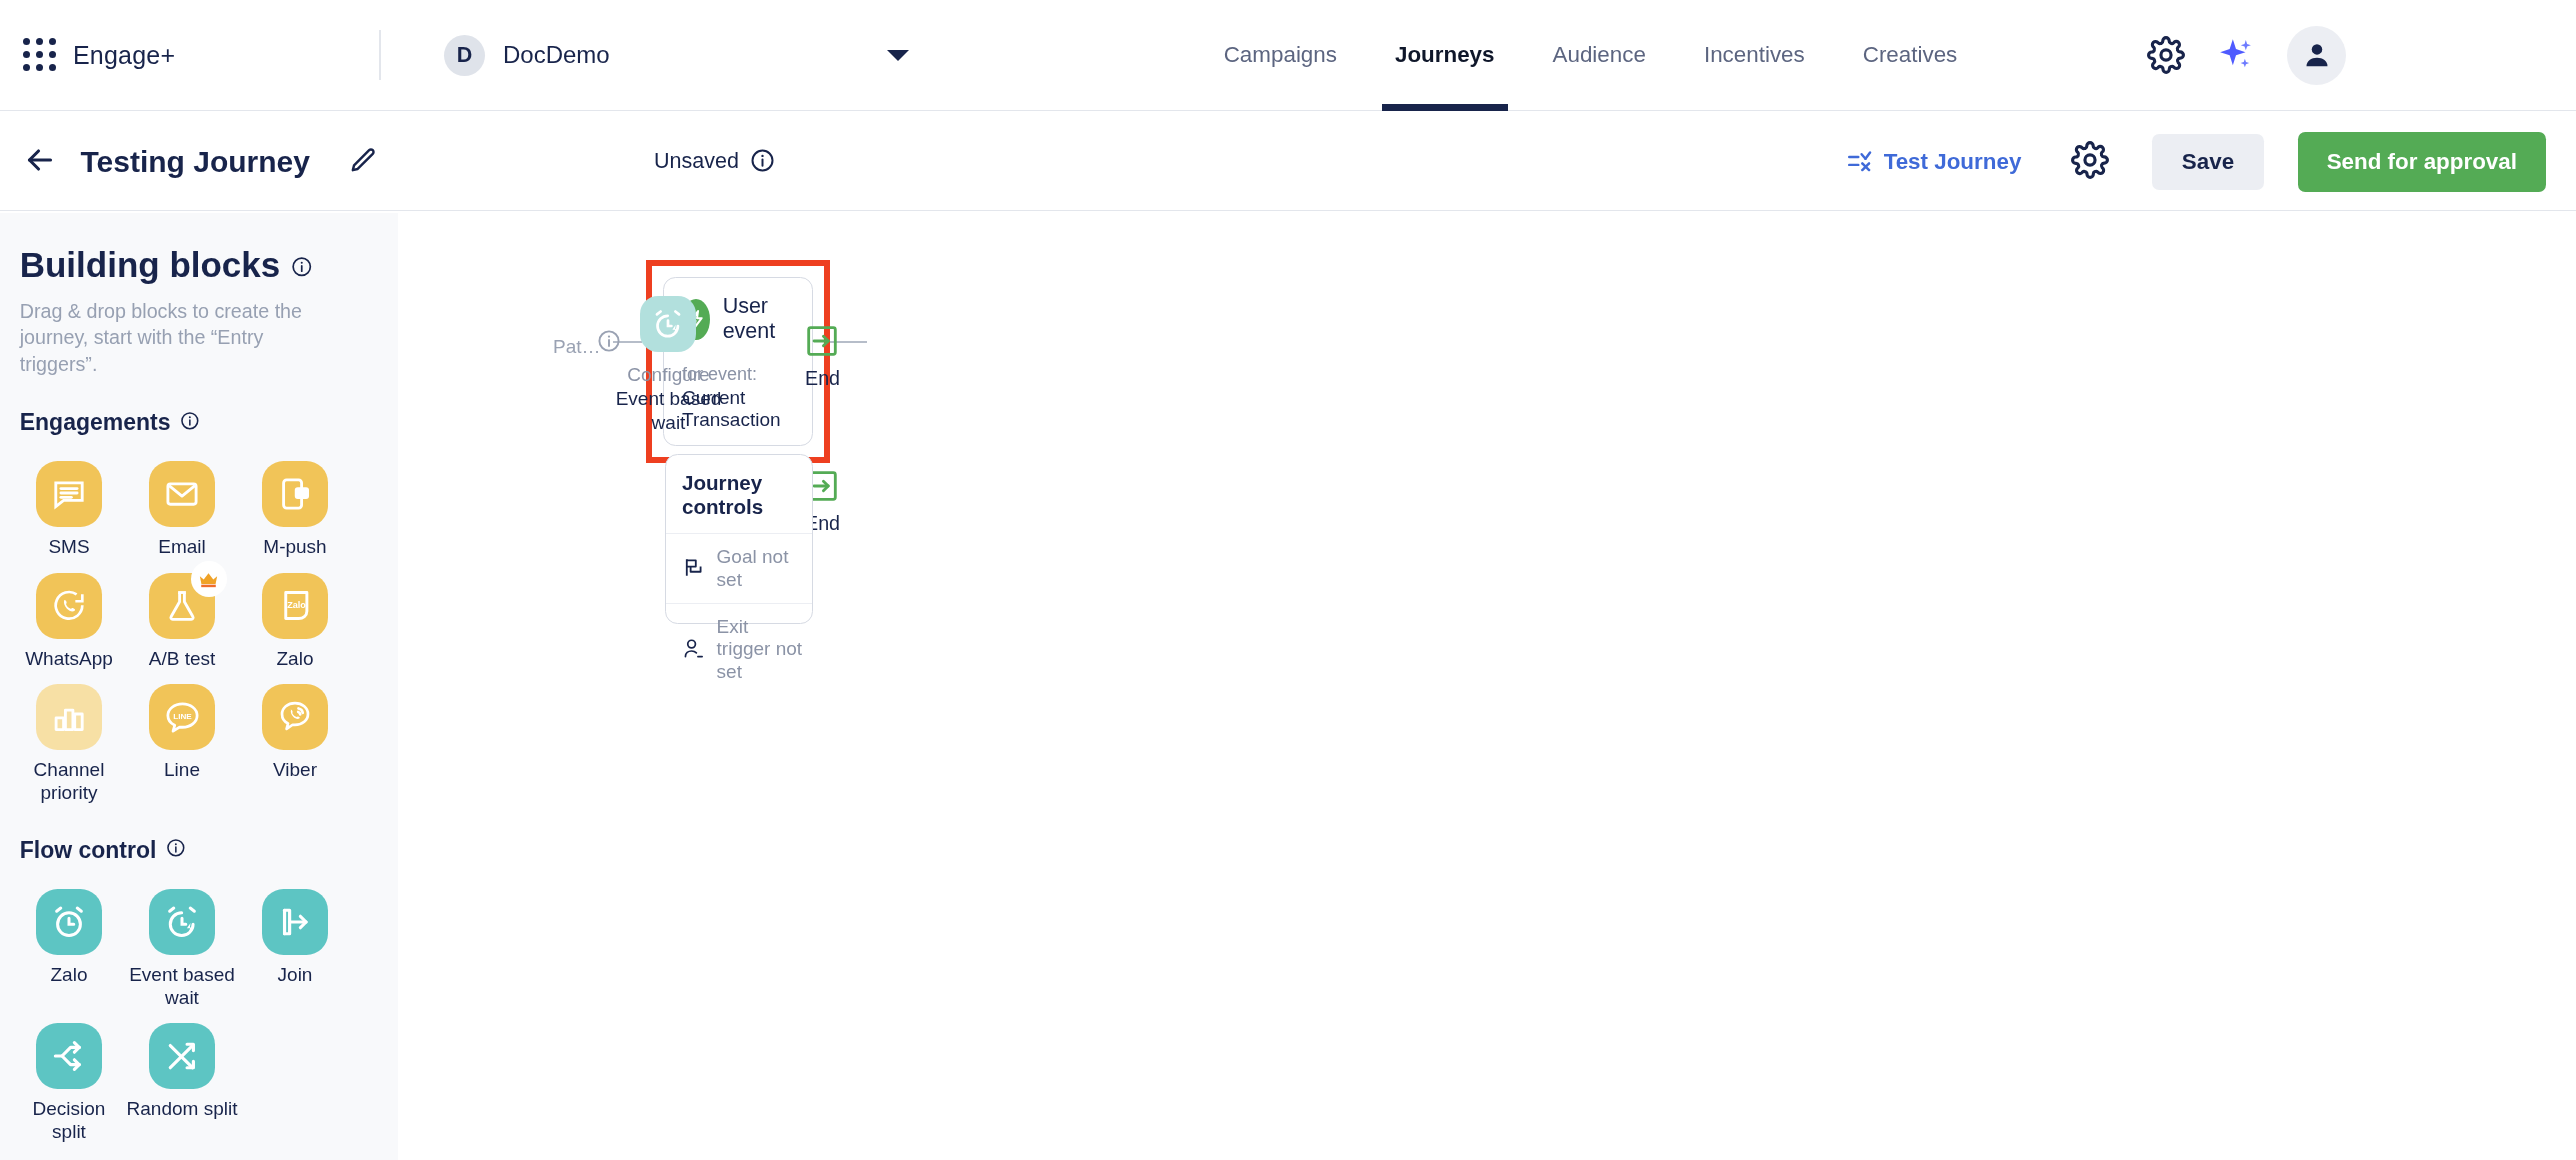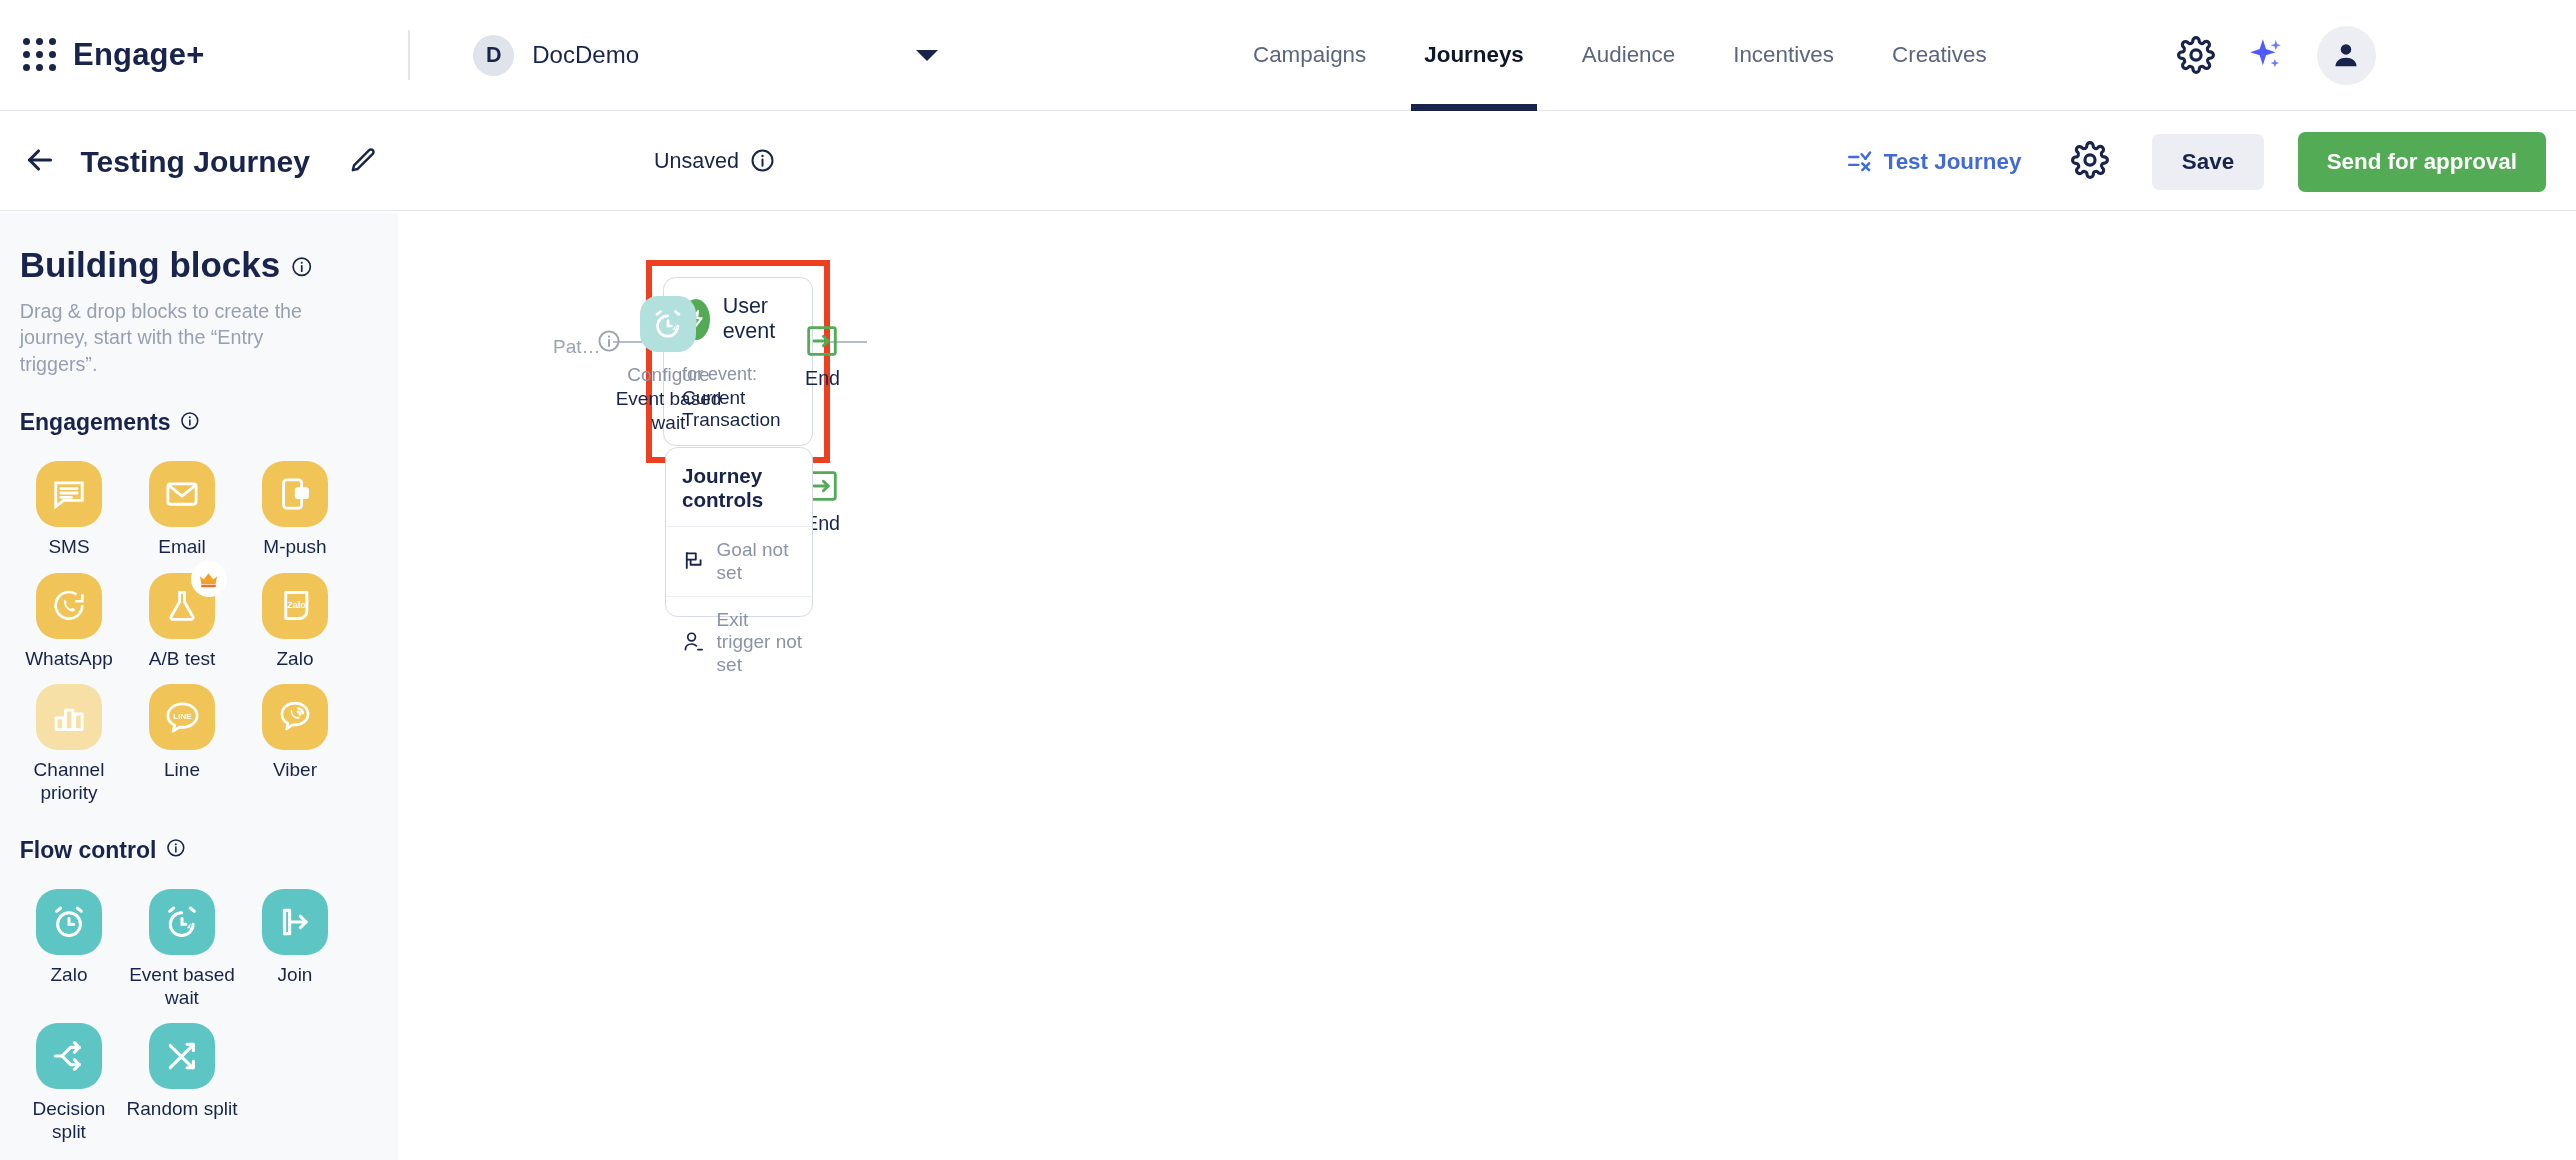--- a/index.html
+++ b/index.html
@@ -13,21 +13,21 @@
   .topbar {
     position: absolute; left: 0; top: 0; width: 2576px; height: 111px;
     background: #ffffff; border-bottom: 1.8px solid #e3e6ec;
     display: flex; align-items: center;
   }
   .brand { display: flex; align-items: center; gap: 16px; margin-left: 23px; }
   .grid-dots { width: 34px; height: 34px; display: grid;
     grid-template-columns: repeat(3, 1fr); grid-template-rows: repeat(3, 1fr);
     gap: 4.5px; }
   .grid-dots i { display: block; width: 7.2px; height: 7.2px; border-radius: 50%; background: #18244b; }
-  .brand-name { font-size: 31px; font-weight: bold; color: #18244b; letter-spacing: 0.2px; }
+  .brand-name { font-size: 25px; font-weight: normal; color: #18244b; letter-spacing: 0.2px; }
   .vsep { width: 1.8px; height: 50px; background: #e3e6ec; margin-left: 204px; }
   .workspace { display: flex; align-items: center; gap: 18px; margin-left: 63px; }
   .ws-avatar {
     width: 41px; height: 41px; border-radius: 50%; background: #dfe3ea;
     color: #18244b; font-size: 21.5px; font-weight: bold;
     display: flex; align-items: center; justify-content: center;
   }
   .ws-name { font-size: 24px; color: #18244b; font-weight: 500; }
   .ws-caret { margin-left: 259px; width: 0; height: 0;
     border-left: 11.6px solid transparent; border-right: 11.6px solid transparent;
@@ -132,21 +132,21 @@
   }
   .wait-cap { position: absolute; left: 208px; top: 150px; width: 125px;
     text-align: center; font-size: 19px; line-height: 1.27; }
   .wait-cap .c1 { color: #8b93a6; display: block; }
   .wait-cap .c2 { color: #18244b; display: block; }
   .end-node { position: absolute; width: 34px; height: 34px; cursor: pointer; }
   .end-lbl { position: absolute; font-size: 19.7px; color: #18244b; }
   .conn { position: absolute; background: #b6bdc9; }
   
   .jc {
-    position: absolute; left: 267px; top: 234px; width: 148px; height: 170px;
+    position: absolute; left: 267px; top: 241px; width: 148px; height: 170px;
     background: #ffffff; border: 1.8px solid #d6dae3; border-radius: 12.5px;
   }
   .jc-title { font-size: 20.6px; font-weight: bold; color: #18244b;
     padding: 16px 0 14.3px 16px; border-bottom: 1.8px solid #eceef3; }
   .jc-row { display: flex; align-items: center; gap: 11.6px; padding: 11.6px 9px 11.6px 16px;
     border-bottom: 1.8px solid #eceef3; cursor: pointer; }
   .jc-row:last-child { border-bottom: none; }
   .jc-txt { font-size: 19px; color: #18244b; line-height: 1.2; }
   .jc-txt.muted { color: #8b93a6; }
 </style>

